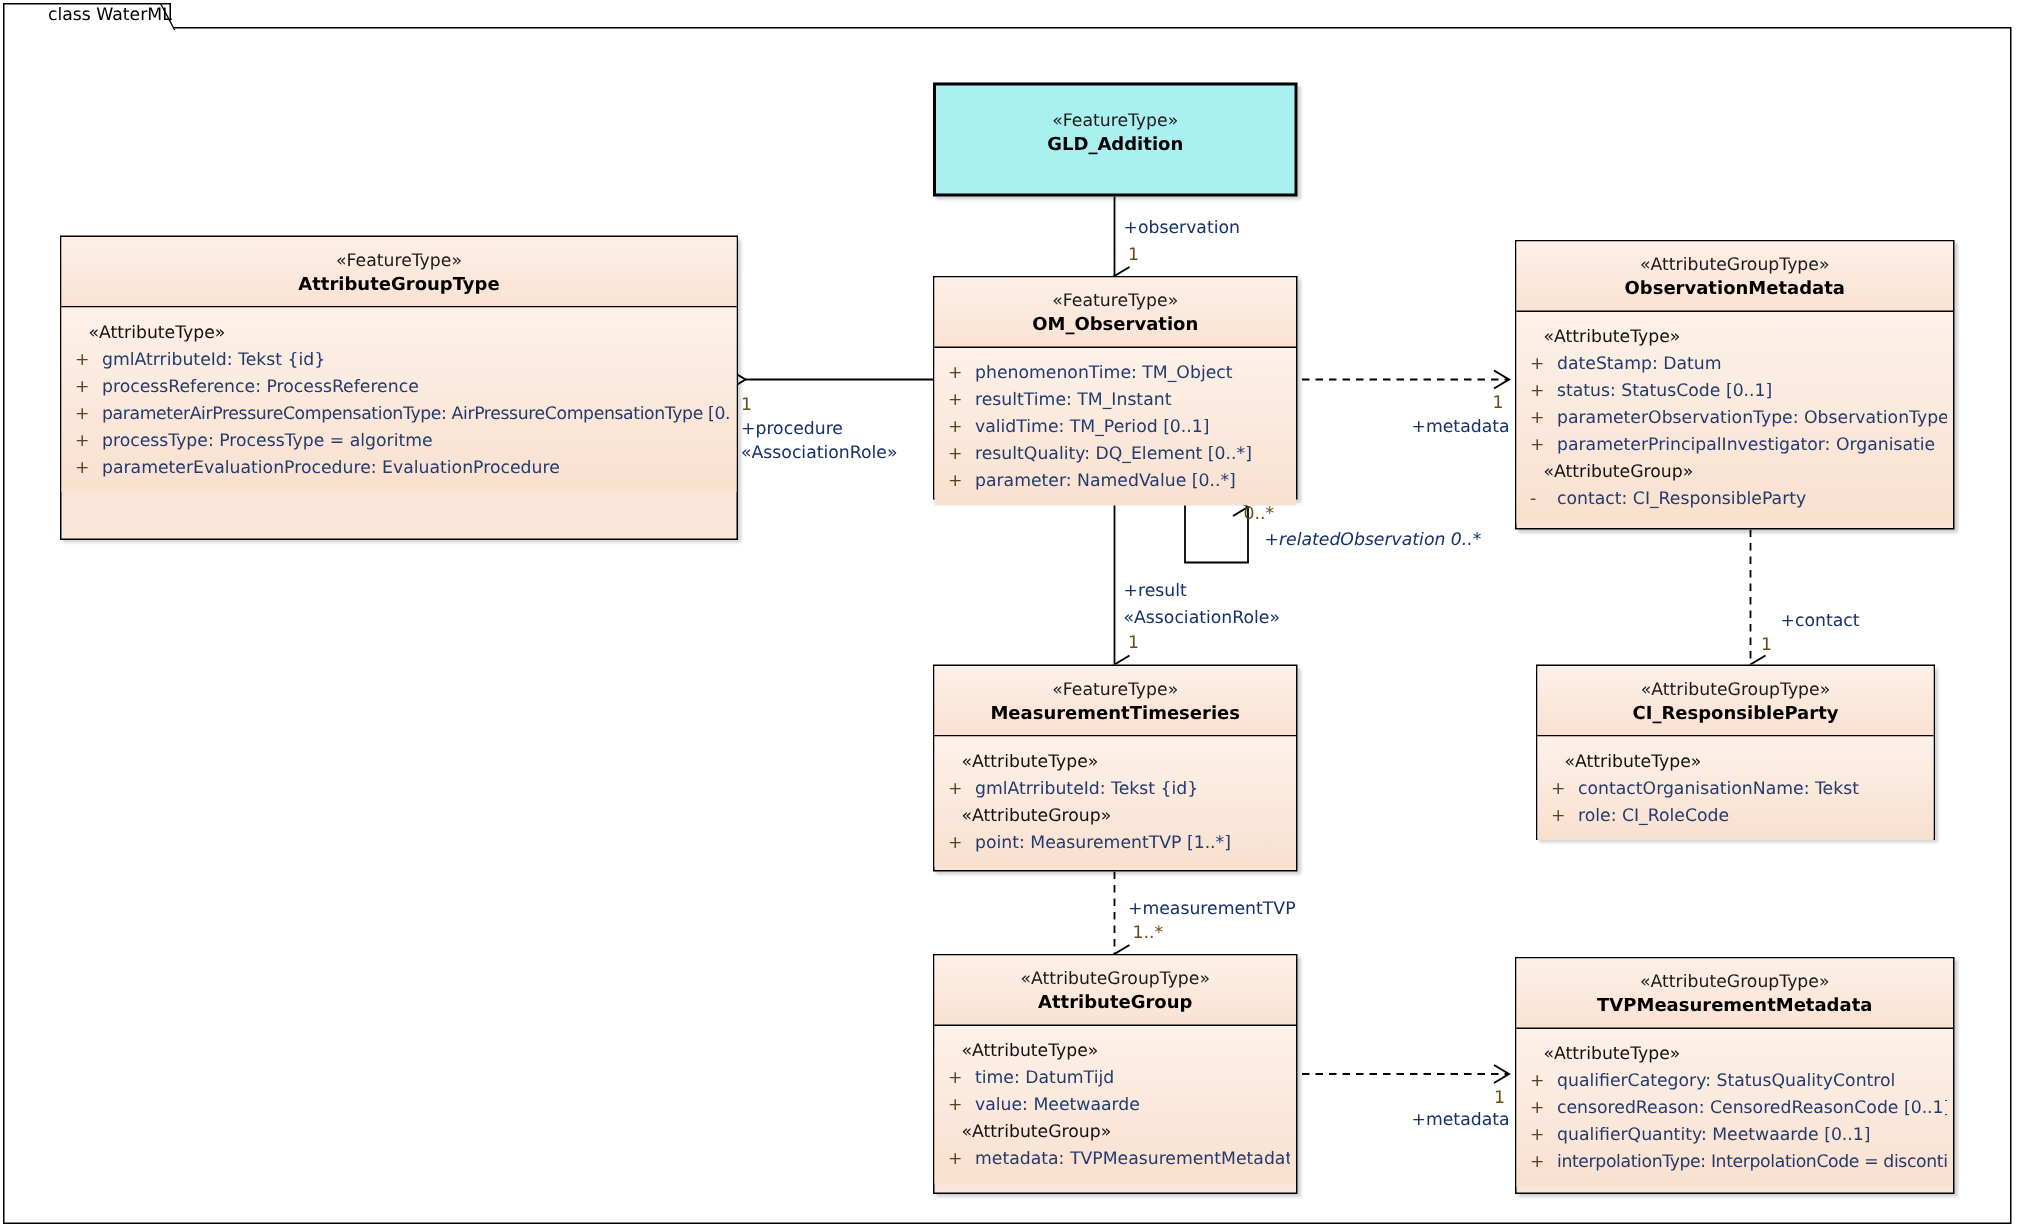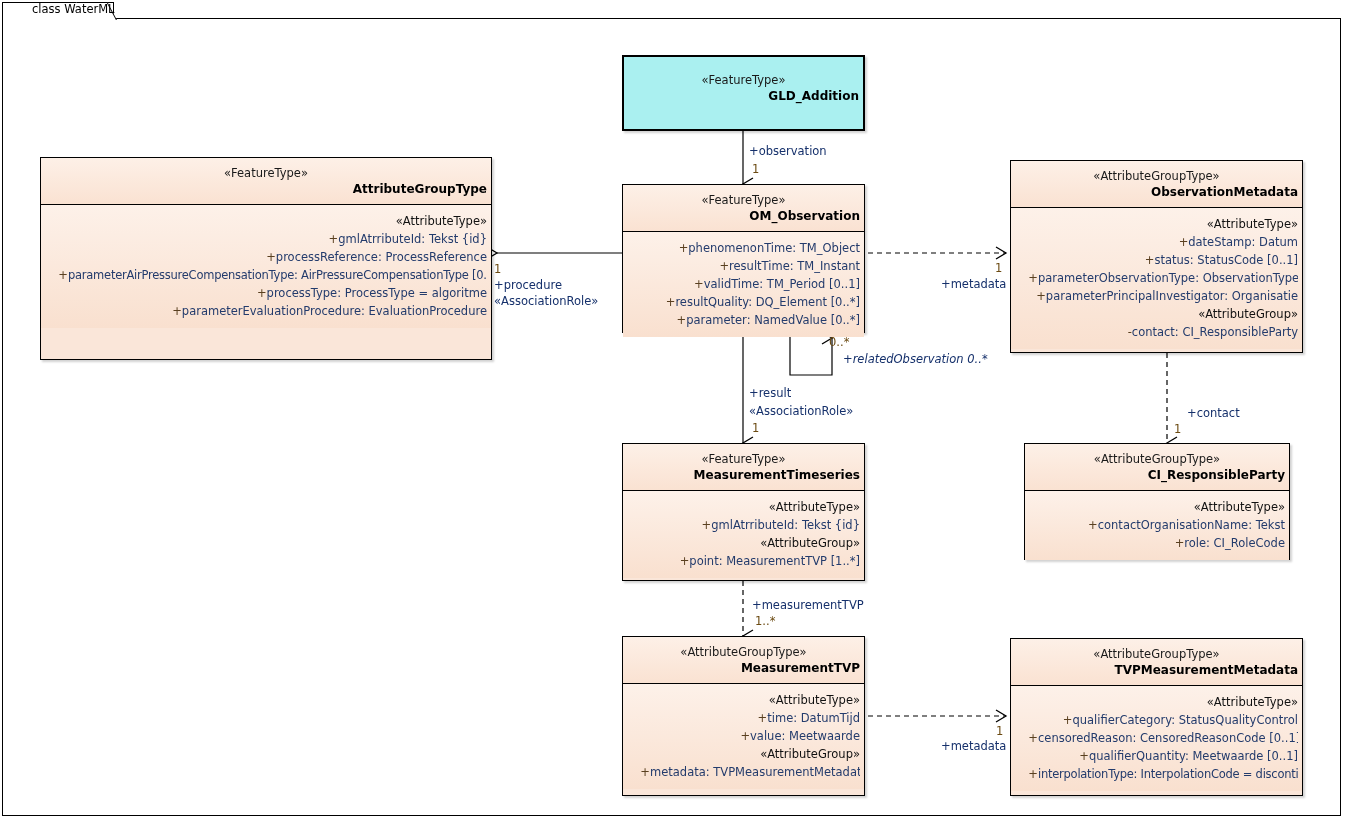--- a/index.html
+++ b/index.html
@@ -99,26 +99,24 @@
     color: #1a1a1a;
     line-height: 15px;
     white-space: nowrap;
   }
   .classname {
     font-size: 12px;
     font-weight: bold;
     color: #000000;
     line-height: 16px;
     white-space: nowrap;
-    text-align: right;
   }
   .uml-body {
     padding: 7px 4px 8px 4px;
     background: linear-gradient(to bottom, #fdf1e9 0%, #f9e0cf 100%);
-    text-align: right;
   }
   .grp-label {
     font-size: 11.5px;
     color: #111111;
     padding-left: 14px;
     line-height: 18px;
     white-space: nowrap;
   }
   .attr-row {
     display: block;
@@ -338,21 +336,21 @@
       </div>
       <div class="attr-row">
         <span class="attr-vis">+</span><span class="attr-text">role: CI_RoleCode</span>
       </div>
     </div>
   </div>
 
   <div class="uml-class" style="left:622px; top:636px; width:243px; height:160px;">
     <div class="uml-head">
       <div class="stereotype">«AttributeGroupType»</div>
-      <div class="classname">MeasurementTVP</div>
+      <div class="classname">AttributeGroup</div>
     </div>
     <div class="uml-body">
       <div class="grp-label">«AttributeType»</div>
       <div class="attr-row">
         <span class="attr-vis">+</span><span class="attr-text">time: DatumTijd</span>
       </div>
       <div class="attr-row">
         <span class="attr-vis">+</span><span class="attr-text">value: Meetwaarde</span>
       </div>
       <div class="grp-label">«AttributeGroup»</div>

